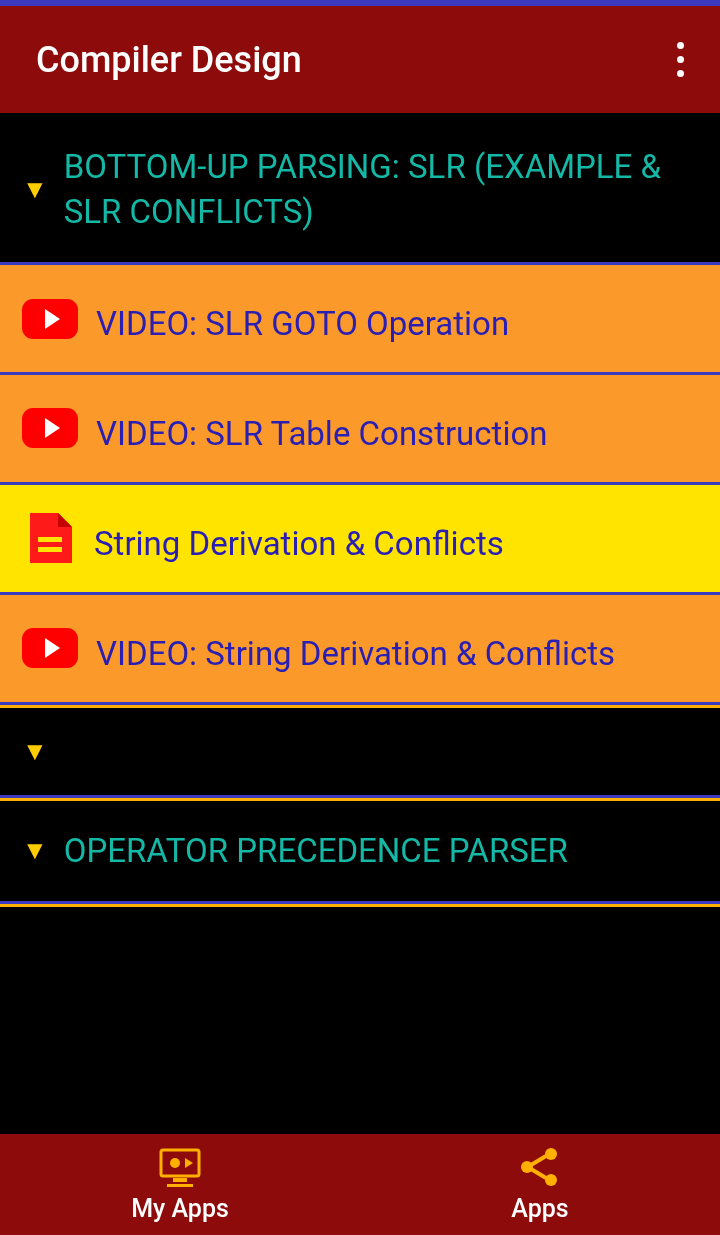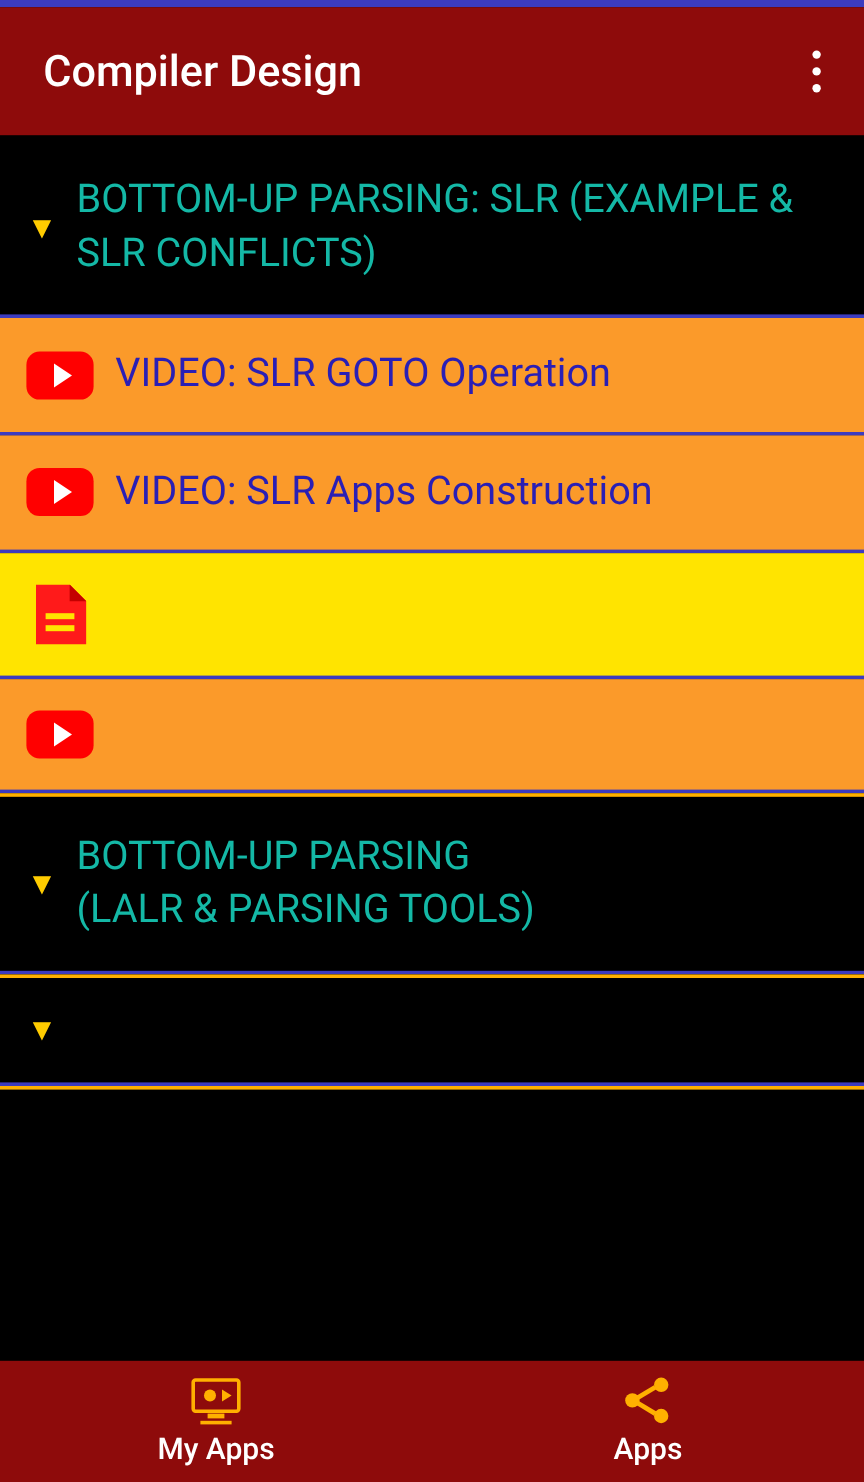--- a/index.html
+++ b/index.html
@@ -28,21 +28,21 @@
 .dropdown-icon { color: #ffcc00; font-size: 26px; margin-right: 16px; }
 .section-title { color: #14b8a6; font-size: 33px; font-weight: 400; line-height: 1.35; }
 .item {
   display: flex;
   align-items: center;
   padding: 26px 22px;
   border-bottom: 3px solid #3c3bbf;
 }
 .item-video { background: #fb9a2a; }
 .item-doc { background: #ffe400; }
-.item-text { font-size: 33px; color: #2a1fb5; line-height: 1.3; }
+.item-text { font-size: 33px; color: #2a1fb5; line-height: 1.3; margin-top: 12px; }
 .youtube-icon {
   width: 56px; height: 40px; background: #ff0000; border-radius: 11px;
   display: flex; align-items: center; justify-content: center; margin-right: 18px;
   flex-shrink: 0;
 }
 .youtube-icon::after {
   content: ''; width: 0; height: 0;
   border-left: 15px solid #fff; border-top: 10px solid transparent; border-bottom: 10px solid transparent;
   margin-left: 4px;
 }
@@ -84,46 +84,47 @@
     <span class="section-title">BOTTOM-UP PARSING: SLR (EXAMPLE &amp; SLR CONFLICTS)</span>
   </div>
 
   <div class="item item-video">
     <div class="youtube-icon"></div>
     <span class="item-text">VIDEO: SLR GOTO Operation</span>
   </div>
 
   <div class="item item-video">
     <div class="youtube-icon"></div>
-    <span class="item-text">VIDEO: SLR Apps Construction</span>
+    <span class="item-text">VIDEO: SLR Table Construction</span>
   </div>
 
   <div class="item item-doc">
     <div class="doc-icon">
       <svg viewBox="0 0 46 50">
         <path d="M4 0 L32 0 L46 14 L46 50 L4 50 Z" fill="#ff1a1a"></path>
         <path d="M32 0 L46 14 L32 14 Z" fill="#c40000"></path>
         <rect x="12" y="24" width="24" height="5" fill="#ffe400"></rect>
         <rect x="12" y="34" width="24" height="5" fill="#ffe400"></rect>
       </svg>
     </div>
+    <span class="item-text">String Derivation &amp; Conflicts</span>
   </div>
 
   <div class="item item-video">
     <div class="youtube-icon"></div>
+    <span class="item-text">VIDEO: String Derivation &amp; Conflicts</span>
   </div>
 
   <div class="section-header">
     <span class="dropdown-icon">▼</span>
-    <span class="section-title" style="white-space:pre-line">BOTTOM-UP PARSING
-(LALR &amp; PARSING TOOLS)</span>
   </div>
 
   <div class="section-header">
     <span class="dropdown-icon">▼</span>
+    <span class="section-title">OPERATOR PRECEDENCE PARSER</span>
   </div>
 
   <div class="spacer"></div>
 </div>
 
 <div class="bottom-nav">
   <div class="nav-item">
     <div class="nav-icon">
       <svg viewBox="0 0 50 46">
         <rect x="6" y="6" width="38" height="26" rx="2" fill="none" stroke="#ffb000" stroke-width="3"></rect>

